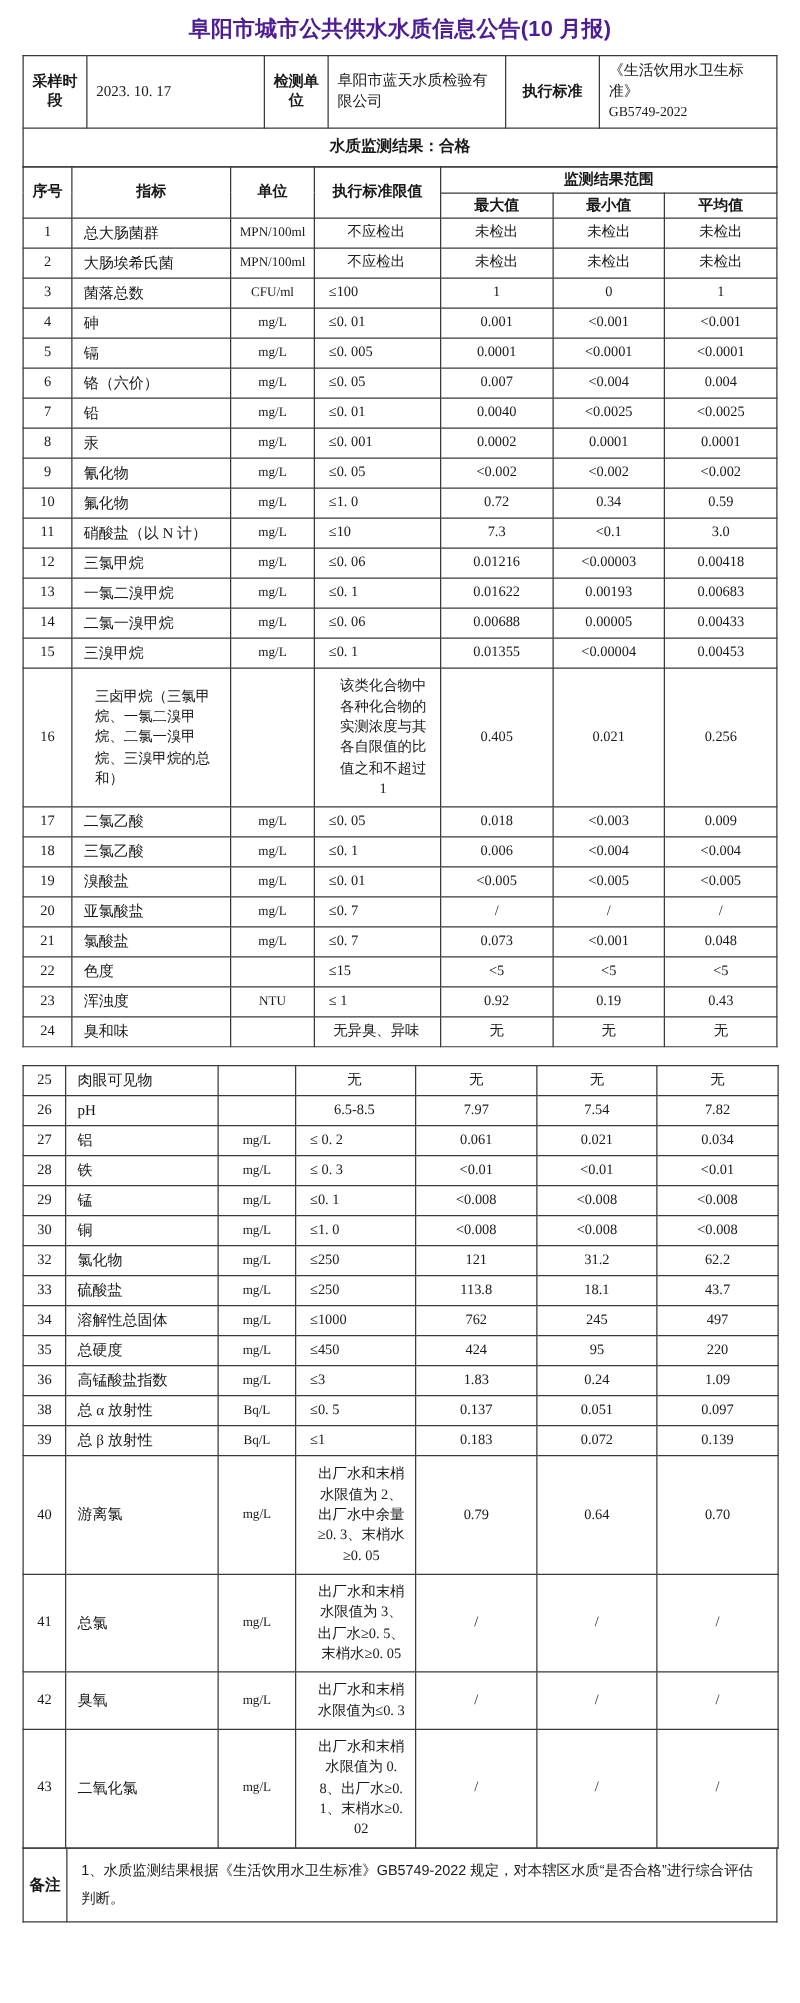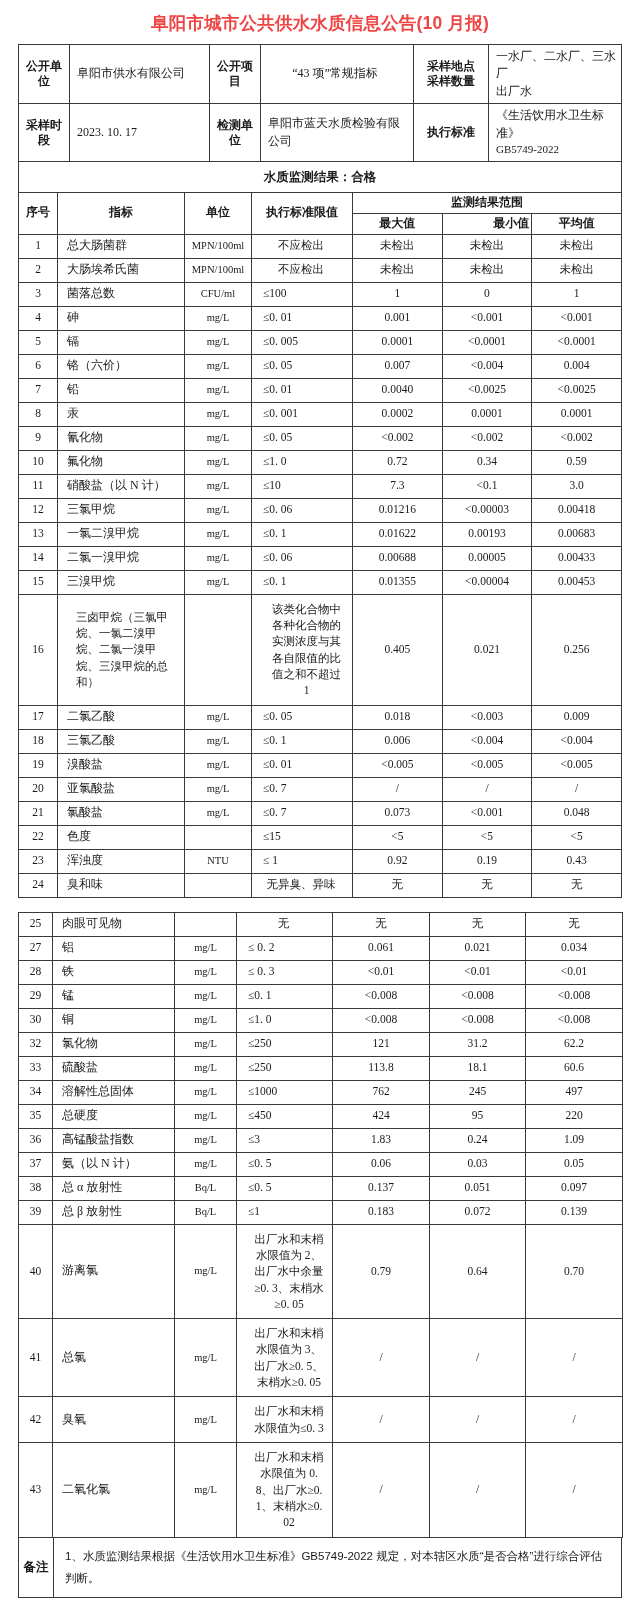--- a/index.html
+++ b/index.html
@@ -21,21 +21,21 @@
     padding: 0 18px;
     position: relative;
   }
   .doc-title {
     text-align: center;
     font-family: "Liberation Sans", "DejaVu Sans", sans-serif;
     font-weight: bold;
     font-size: 17.5px;
     letter-spacing: 0.2px;
     padding: 11px 0 9px 0;
-    color: #ef4444;
+    color: #4c1d95;
   }
 
   table {
     border-collapse: collapse;
     width: 604px;
     table-layout: fixed;
   }
   td, th {
     border: 1px solid #3a3a3a;
     padding: 0;
@@ -85,21 +85,21 @@
     font-family: "Liberation Sans", "DejaVu Sans", sans-serif;
     font-weight: bold;
     font-size: 12px;
     padding: 2px 2px;
   }
   .col-no    { width: 34px; margin-left: 38px; }
   .col-ind   { width: 122px; }
   .col-unit  { width: 62px; }
   .col-lim   { width: 96px; }
   .col-max   { width: 97px; }
-  .col-min   { width: 96px; text-align: right; }
+  .col-min   { width: 96px; }
   .col-avg   { width: 97px; }
 
   .main-table td {
     height: 21px;
     padding: 1px 2px;
   }
   .c-no   { font-size: 11.5px; }
   .c-ind  { text-align: left; padding-left: 9px !important; font-size: 12px; }
   .c-unit { font-size: 10.5px; font-family: "Liberation Serif","DejaVu Serif",serif; }
   .c-lim  { text-align: left; padding-left: 11px !important; font-size: 11.5px; margin-left: 12px; }
@@ -139,34 +139,20 @@
 </style>
 </head>
 <body>
 
 <div class="page">
 
   <div class="doc-title">阜阳市城市公共供水水质信息公告(10 月报)</div>
 
   <table class="info-table">
     <tbody>
-        <tr>
-      <td class="info-lbl" rowspan="1">公开单位</td>
-      <td class="info-val" style="width:128px">阜阳市供水有限公司</td>
-      <td class="info-lbl">公开项目</td>
-      <td class="info-val ctr" style="width:148px">“43 项”常规指标</td>
-      <td class="info-lbl-wide">
-        <div>采样地点</div>
-        <div>采样数量</div>
-      </td>
-      <td class="info-val">
-        <div>一水厂、二水厂、三水厂</div>
-        <div>出厂水</div>
-      </td>
-    </tr>
     <tr>
       <td class="info-lbl">采样时段</td>
       <td class="info-val">2023. 10. 17</td>
       <td class="info-lbl">检测单位</td>
       <td class="info-val">阜阳市蓝天水质检验有限公司</td>
       <td class="info-lbl-wide">执行标准</td>
       <td class="info-val">
         <div>《生活饮用水卫生标准》</div>
         <div class="info-sub">GB5749-2022</div>
       </td>
@@ -432,20 +418,29 @@
         <tr>
           <td class="c-no">25</td>
           <td class="c-ind">肉眼可见物</td>
           <td class="c-unit"></td>
           <td class="c-lim ctr">无</td>
           <td class="c-val">无</td>
           <td class="c-val">无</td>
           <td class="c-val">无</td>
         </tr>
         <tr>
+          <td class="c-no">26</td>
+          <td class="c-ind">pH</td>
+          <td class="c-unit"></td>
+          <td class="c-lim ctr">6.5-8.5</td>
+          <td class="c-val">7.97</td>
+          <td class="c-val">7.54</td>
+          <td class="c-val">7.82</td>
+        </tr>
+        <tr>
           <td class="c-no">27</td>
           <td class="c-ind">铝</td>
           <td class="c-unit">mg/L</td>
           <td class="c-lim">≤ 0. 2</td>
           <td class="c-val">0.061</td>
           <td class="c-val">0.021</td>
           <td class="c-val">0.034</td>
         </tr>
         <tr>
           <td class="c-no">28</td>
@@ -483,21 +478,21 @@
           <td class="c-val">31.2</td>
           <td class="c-val">62.2</td>
         </tr>
         <tr>
           <td class="c-no">33</td>
           <td class="c-ind">硫酸盐</td>
           <td class="c-unit">mg/L</td>
           <td class="c-lim">≤250</td>
           <td class="c-val">113.8</td>
           <td class="c-val">18.1</td>
-          <td class="c-val">60.6</td>
+          <td class="c-val">43.7</td>
         </tr>
         <tr>
           <td class="c-no">34</td>
           <td class="c-ind">溶解性总固体</td>
           <td class="c-unit">mg/L</td>
           <td class="c-lim">≤1000</td>
           <td class="c-val">762</td>
           <td class="c-val">245</td>
           <td class="c-val">497</td>
         </tr>
@@ -511,29 +506,20 @@
           <td class="c-val">220</td>
         </tr>
         <tr>
           <td class="c-no">36</td>
           <td class="c-ind">高锰酸盐指数</td>
           <td class="c-unit">mg/L</td>
           <td class="c-lim">≤3</td>
           <td class="c-val">1.83</td>
           <td class="c-val">0.24</td>
           <td class="c-val">1.09</td>
-        </tr>
-        <tr>
-          <td class="c-no">37</td>
-          <td class="c-ind">氨（以 N 计）</td>
-          <td class="c-unit">mg/L</td>
-          <td class="c-lim">≤0. 5</td>
-          <td class="c-val">0.06</td>
-          <td class="c-val">0.03</td>
-          <td class="c-val">0.05</td>
         </tr>
         <tr>
           <td class="c-no">38</td>
           <td class="c-ind">总 α 放射性</td>
           <td class="c-unit">Bq/L</td>
           <td class="c-lim">≤0. 5</td>
           <td class="c-val">0.137</td>
           <td class="c-val">0.051</td>
           <td class="c-val">0.097</td>
         </tr>

